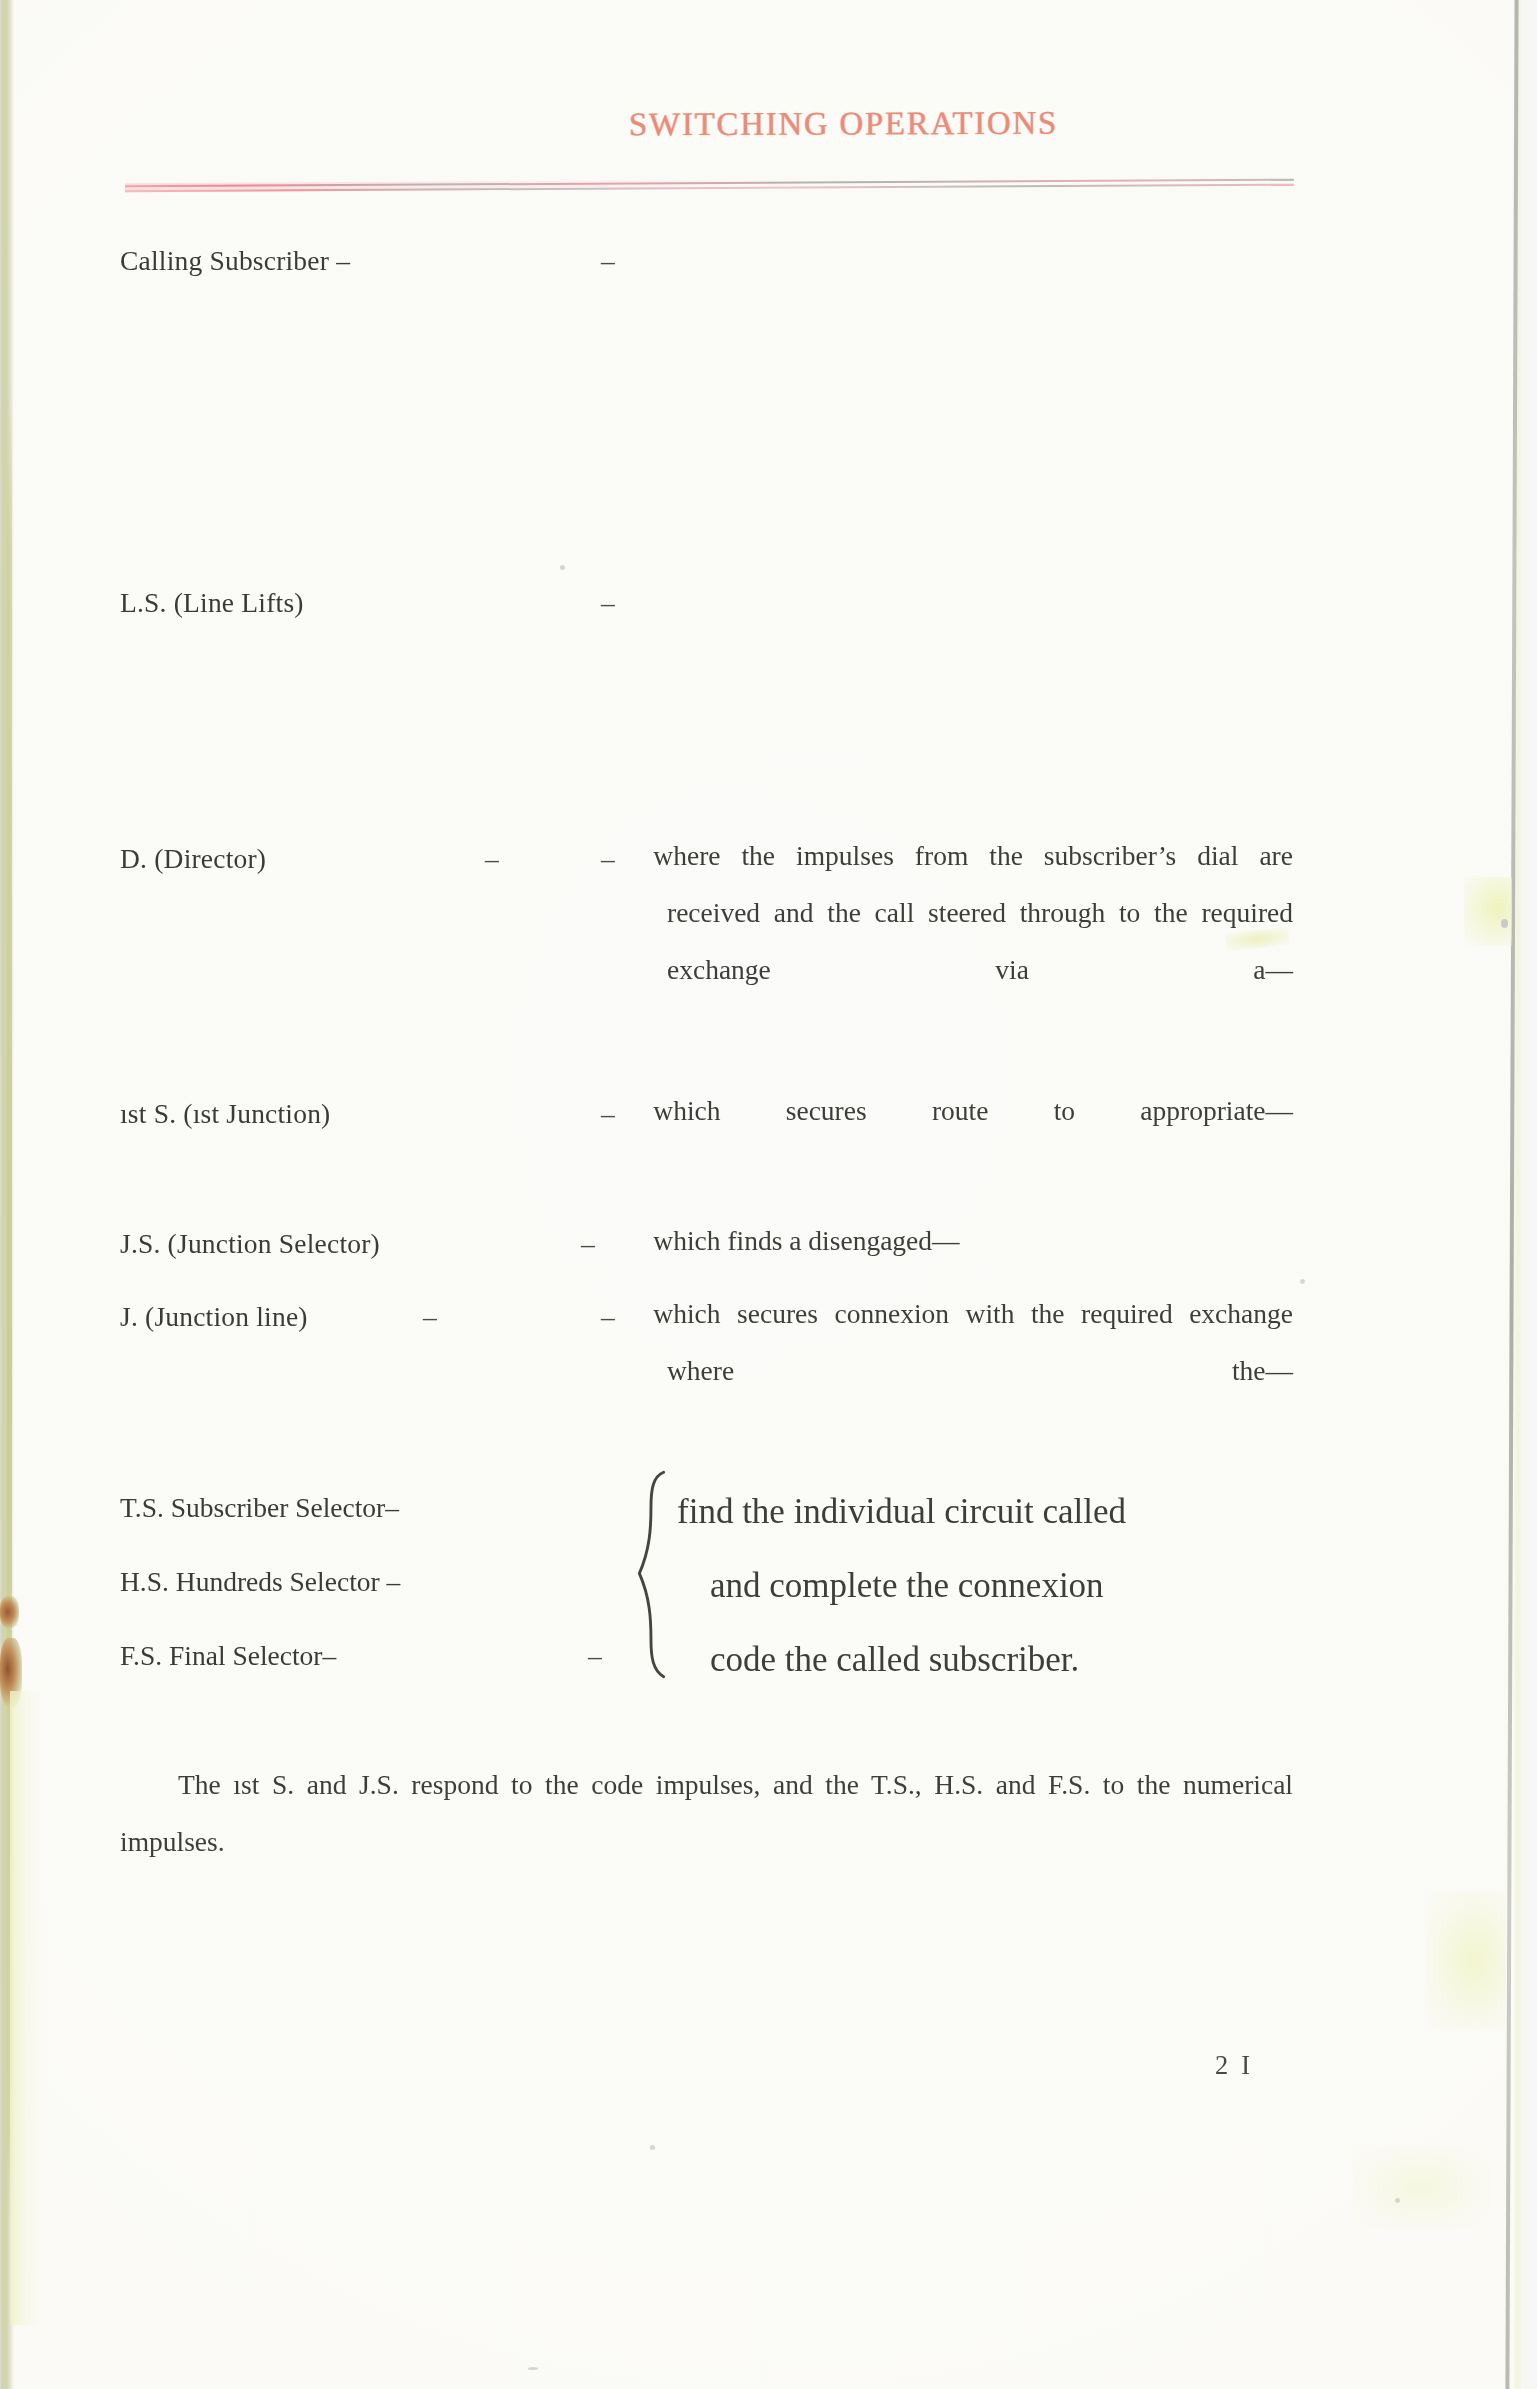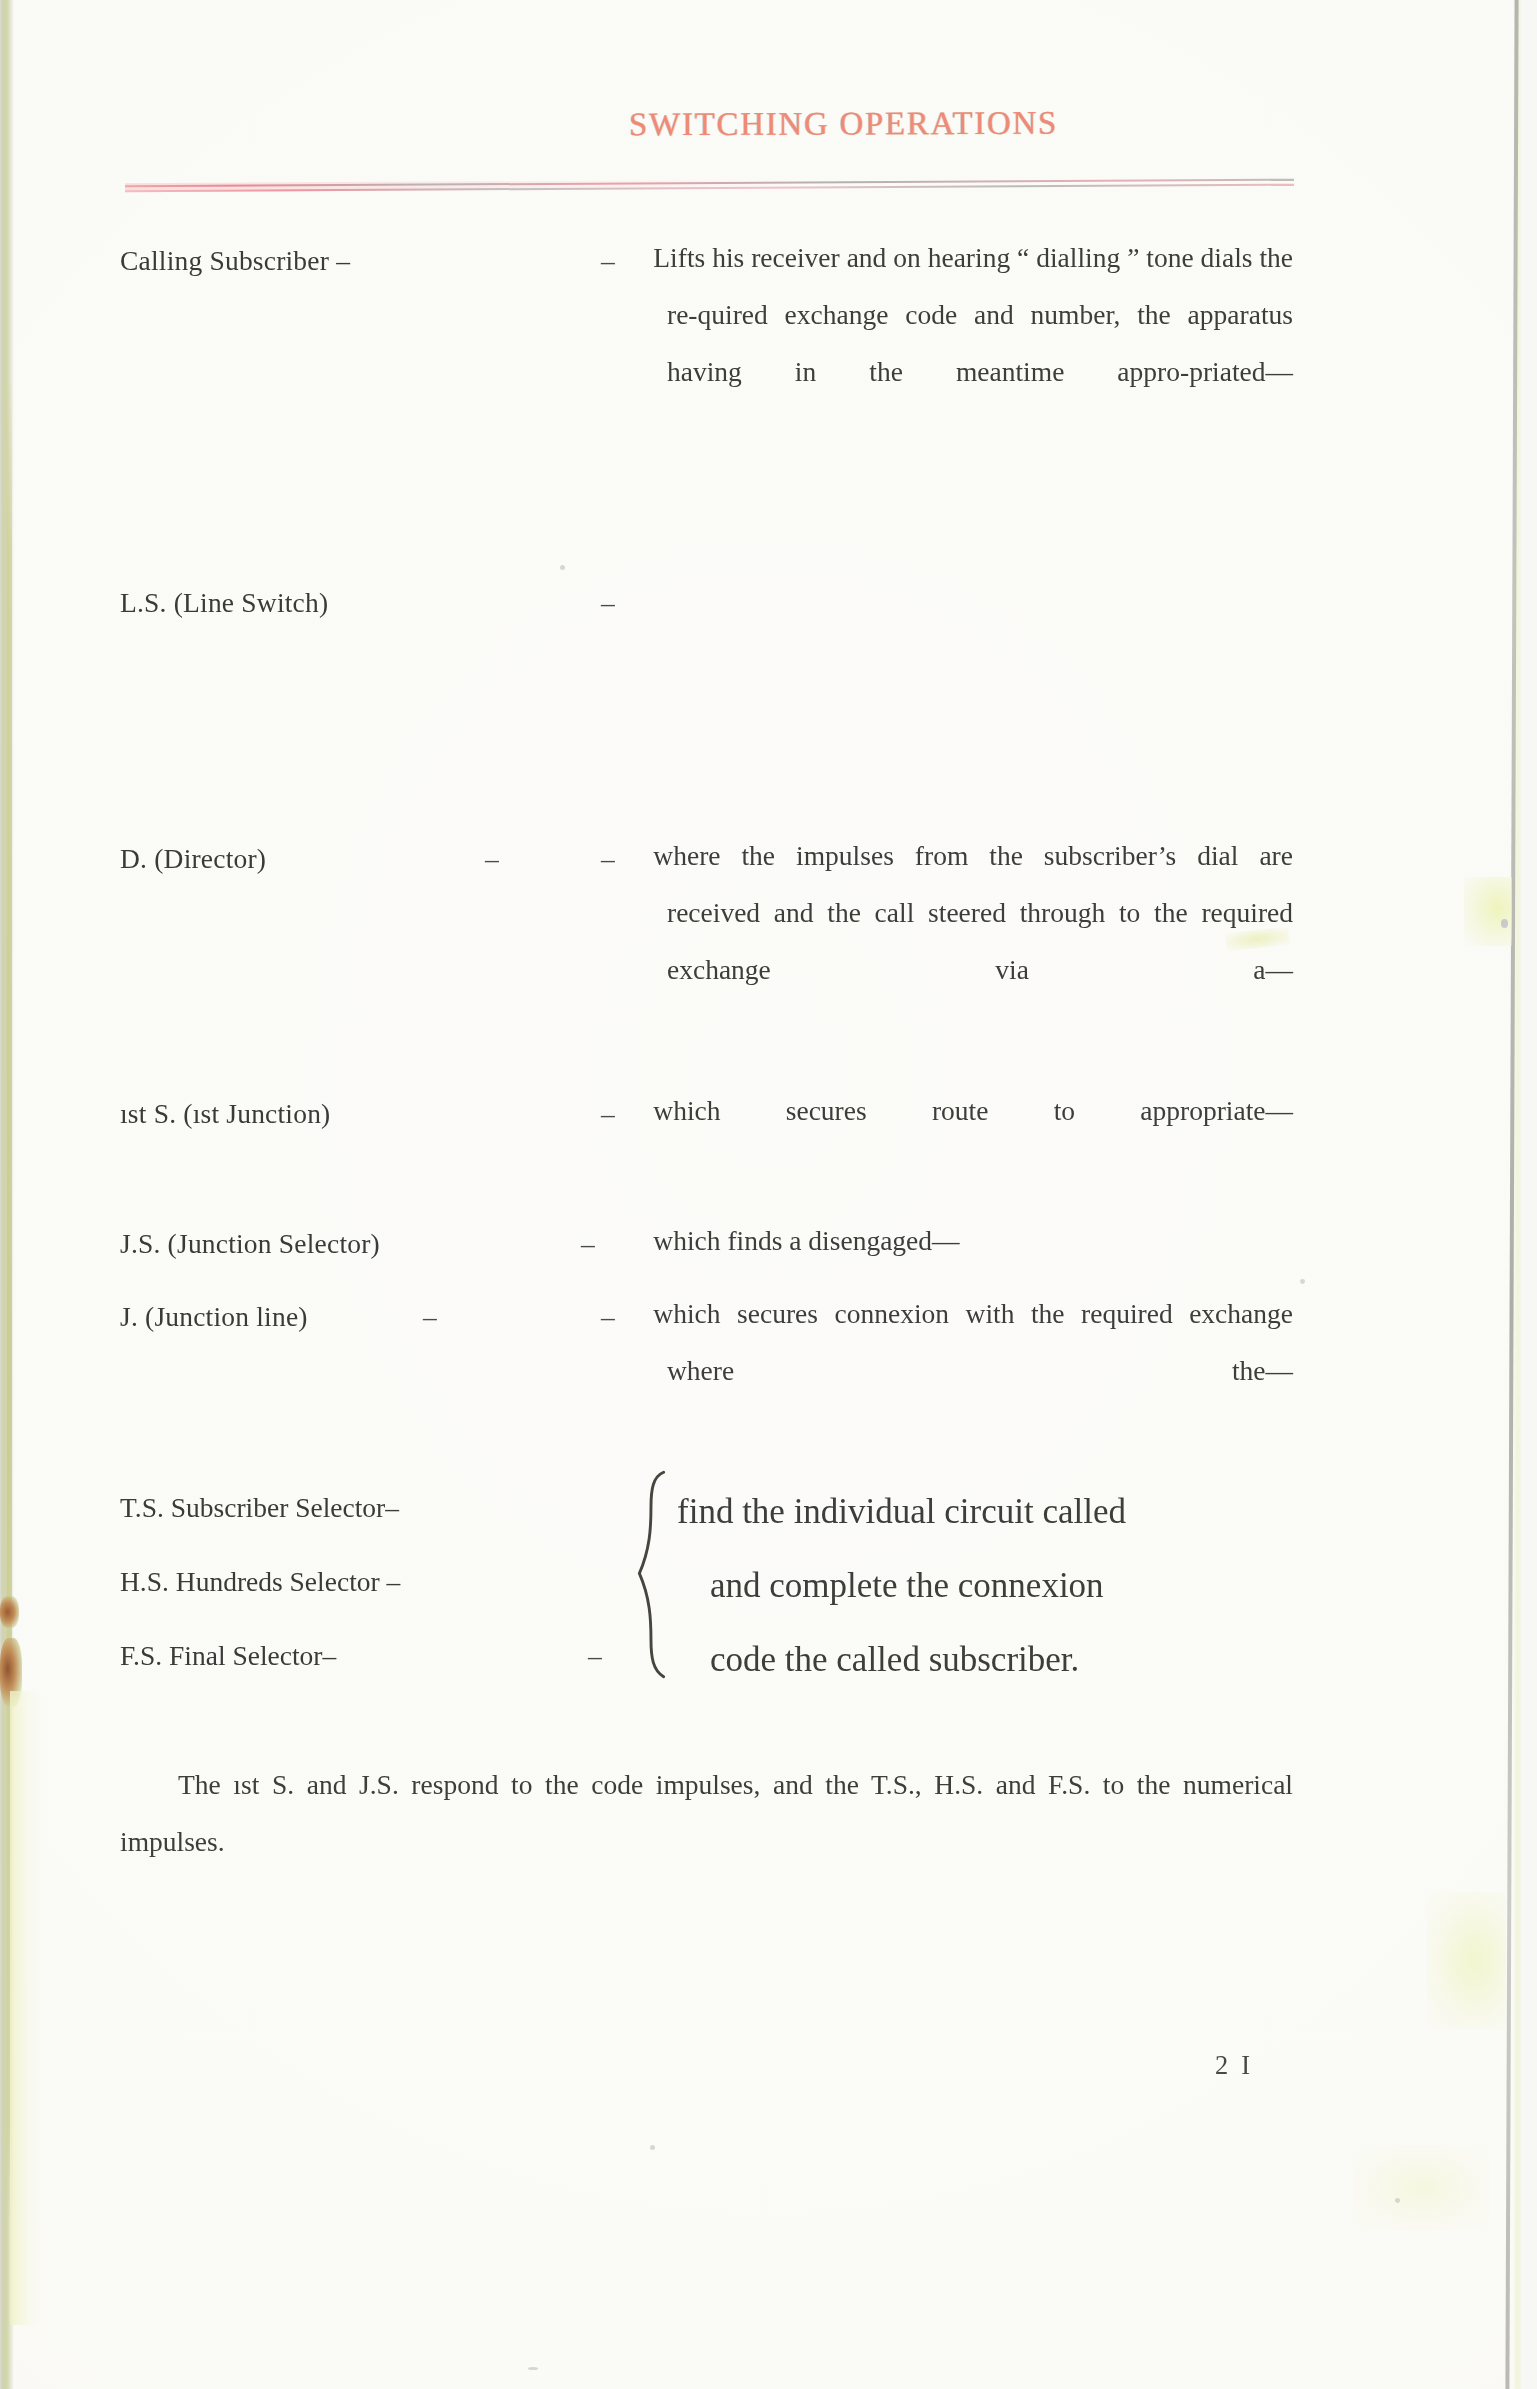--- a/index.html
+++ b/index.html
@@ -352,25 +352,24 @@
     <div class="rule-a"></div>
     <div class="rule-b"></div>
   </div>
 
   <div class="entries">
 
     <div class="entry" style="height:342px;">
       <span class="term" style="top:0px;">Calling Subscriber  –</span>
       <span class="dash1" style="top:0px;"></span>
       <span class="dash2" style="top:0px;">–</span>
-      <span class="gloss" style="top:-18px;">Lifts his receiver and on hearing “ dialling ” tone dials the re-quired exchange code and number, the apparatus having in the meantime appro-priated—</span>
     </div>
 
     <div class="entry" style="height:256px;">
-      <span class="term" style="top:0px;">L.S.  (Line Switch)</span>
+      <span class="term" style="top:0px;">L.S.  (Line Lifts)</span>
       <span class="dash1" style="top:0px;"></span>
       <span class="dash2" style="top:0px;">–</span>
     </div>
 
     <div class="entry" style="height:255px;">
       <span class="term" style="top:0px;">D.  (Director)</span>
       <span class="dash1" style="top:0px;">–</span>
       <span class="dash2" style="top:0px;">–</span>
       <span class="gloss" style="top:-18px;">where the impulses from the subscriber’s dial are received and the call steered through to the required exchange via a—</span>
     </div>

